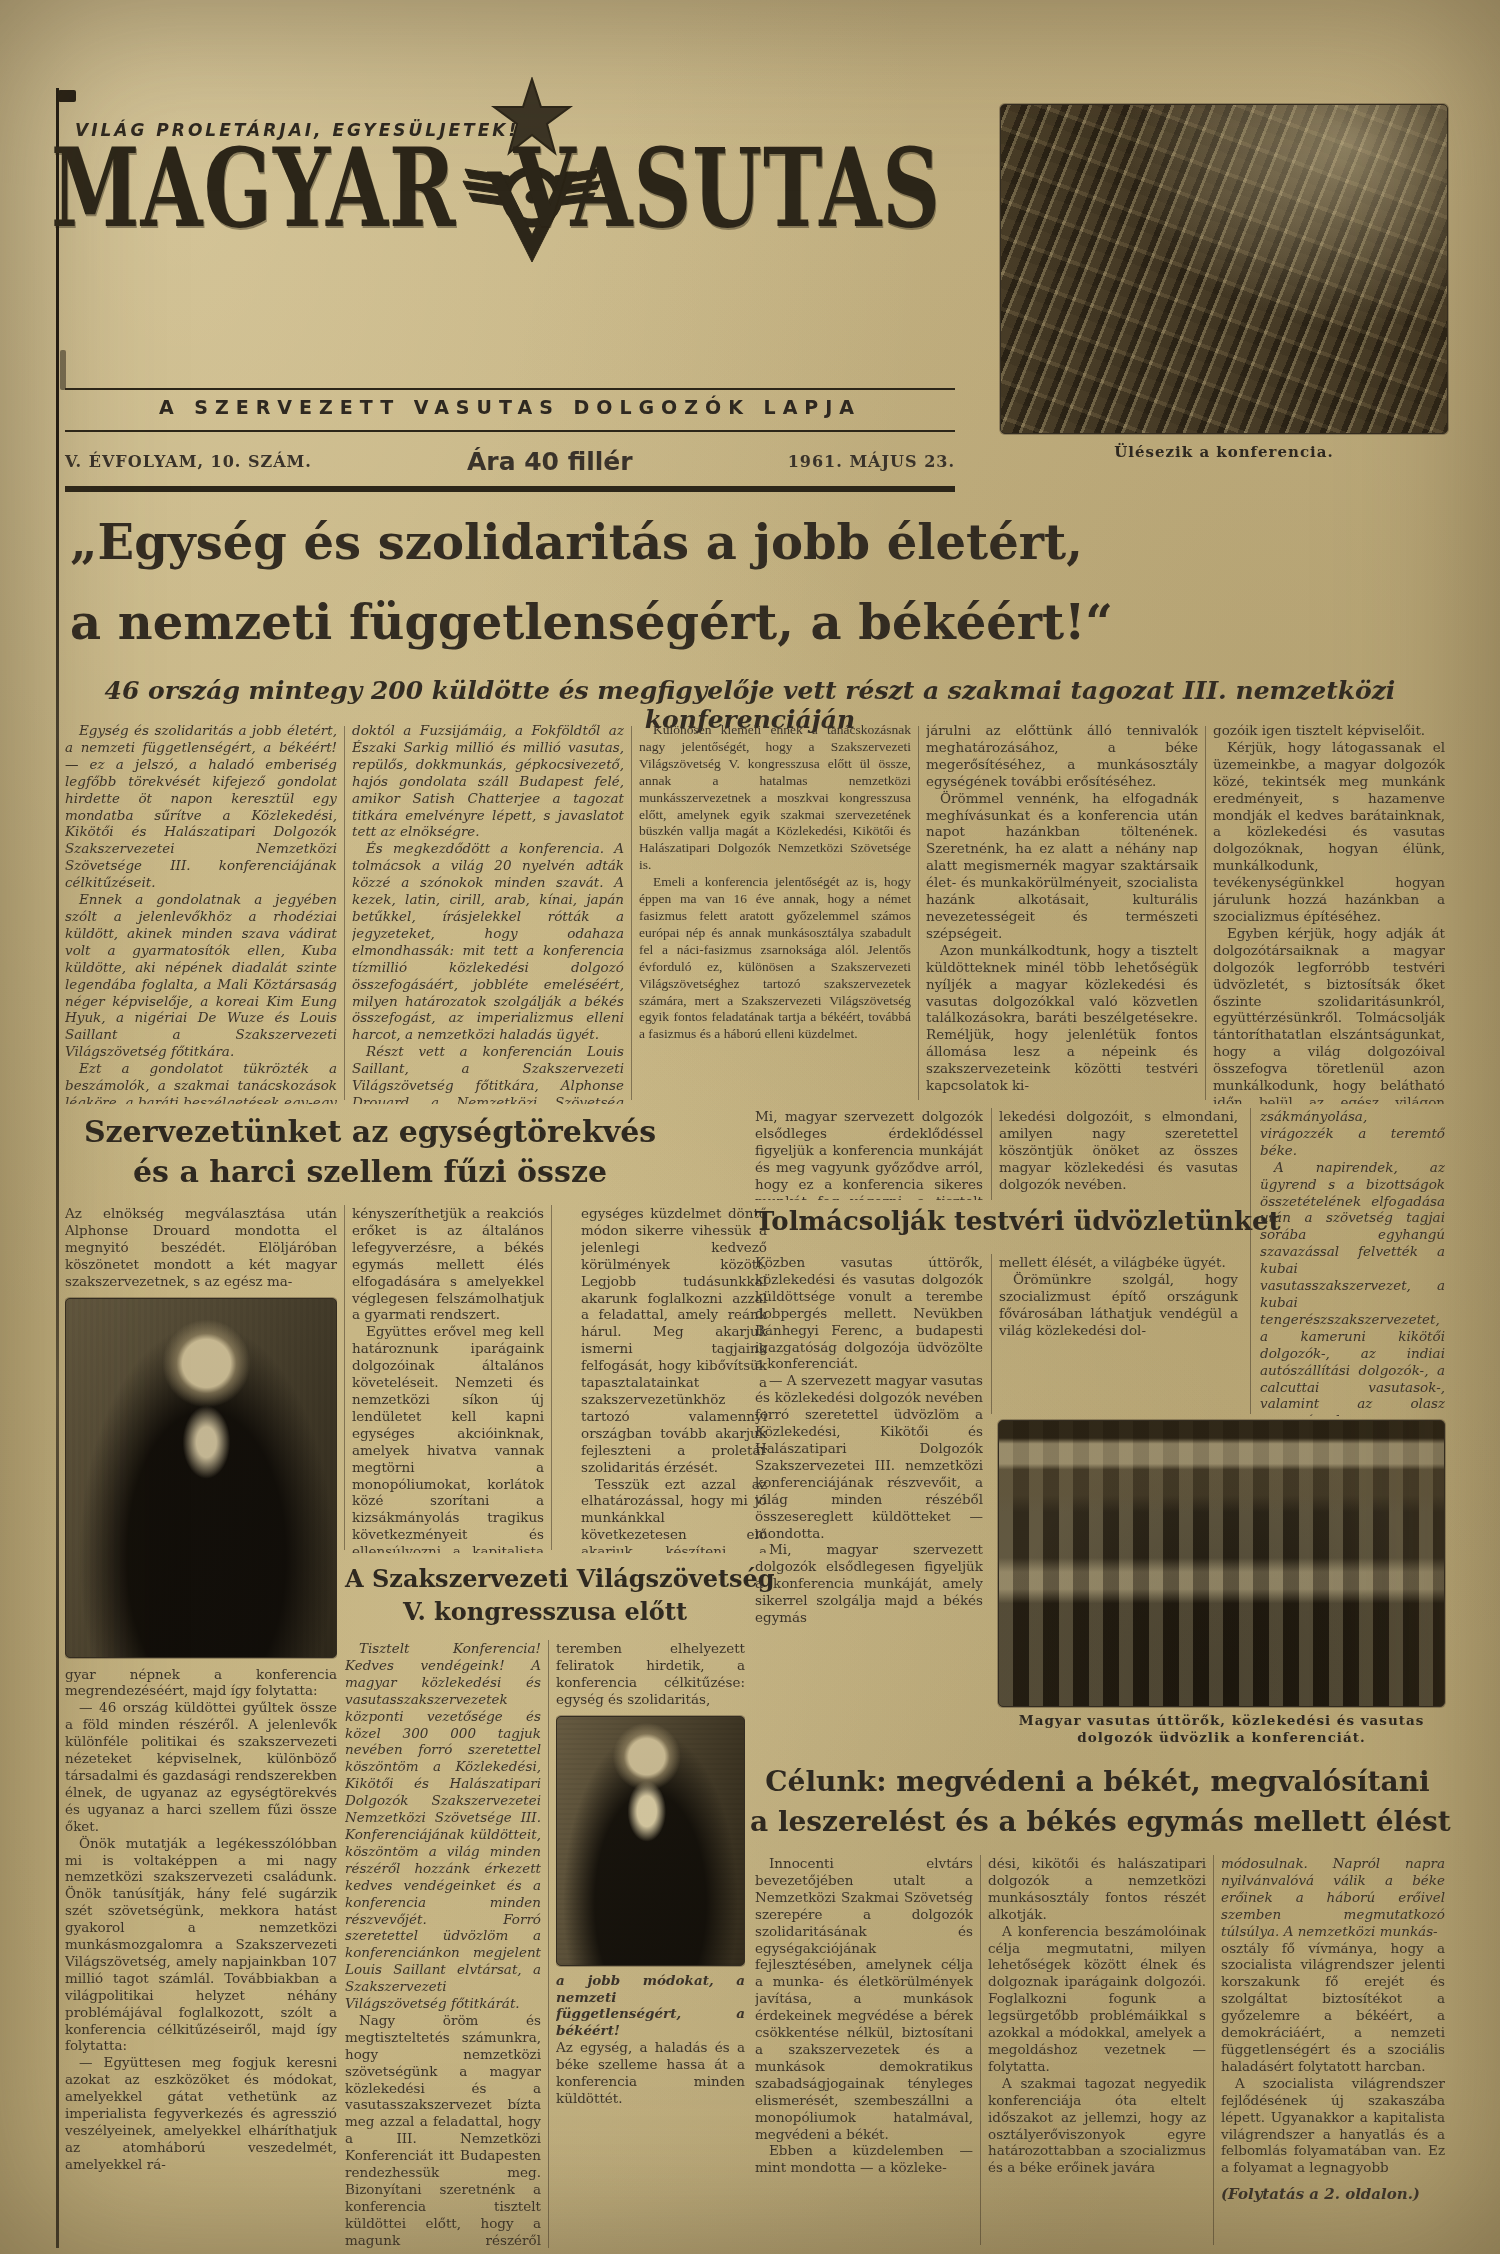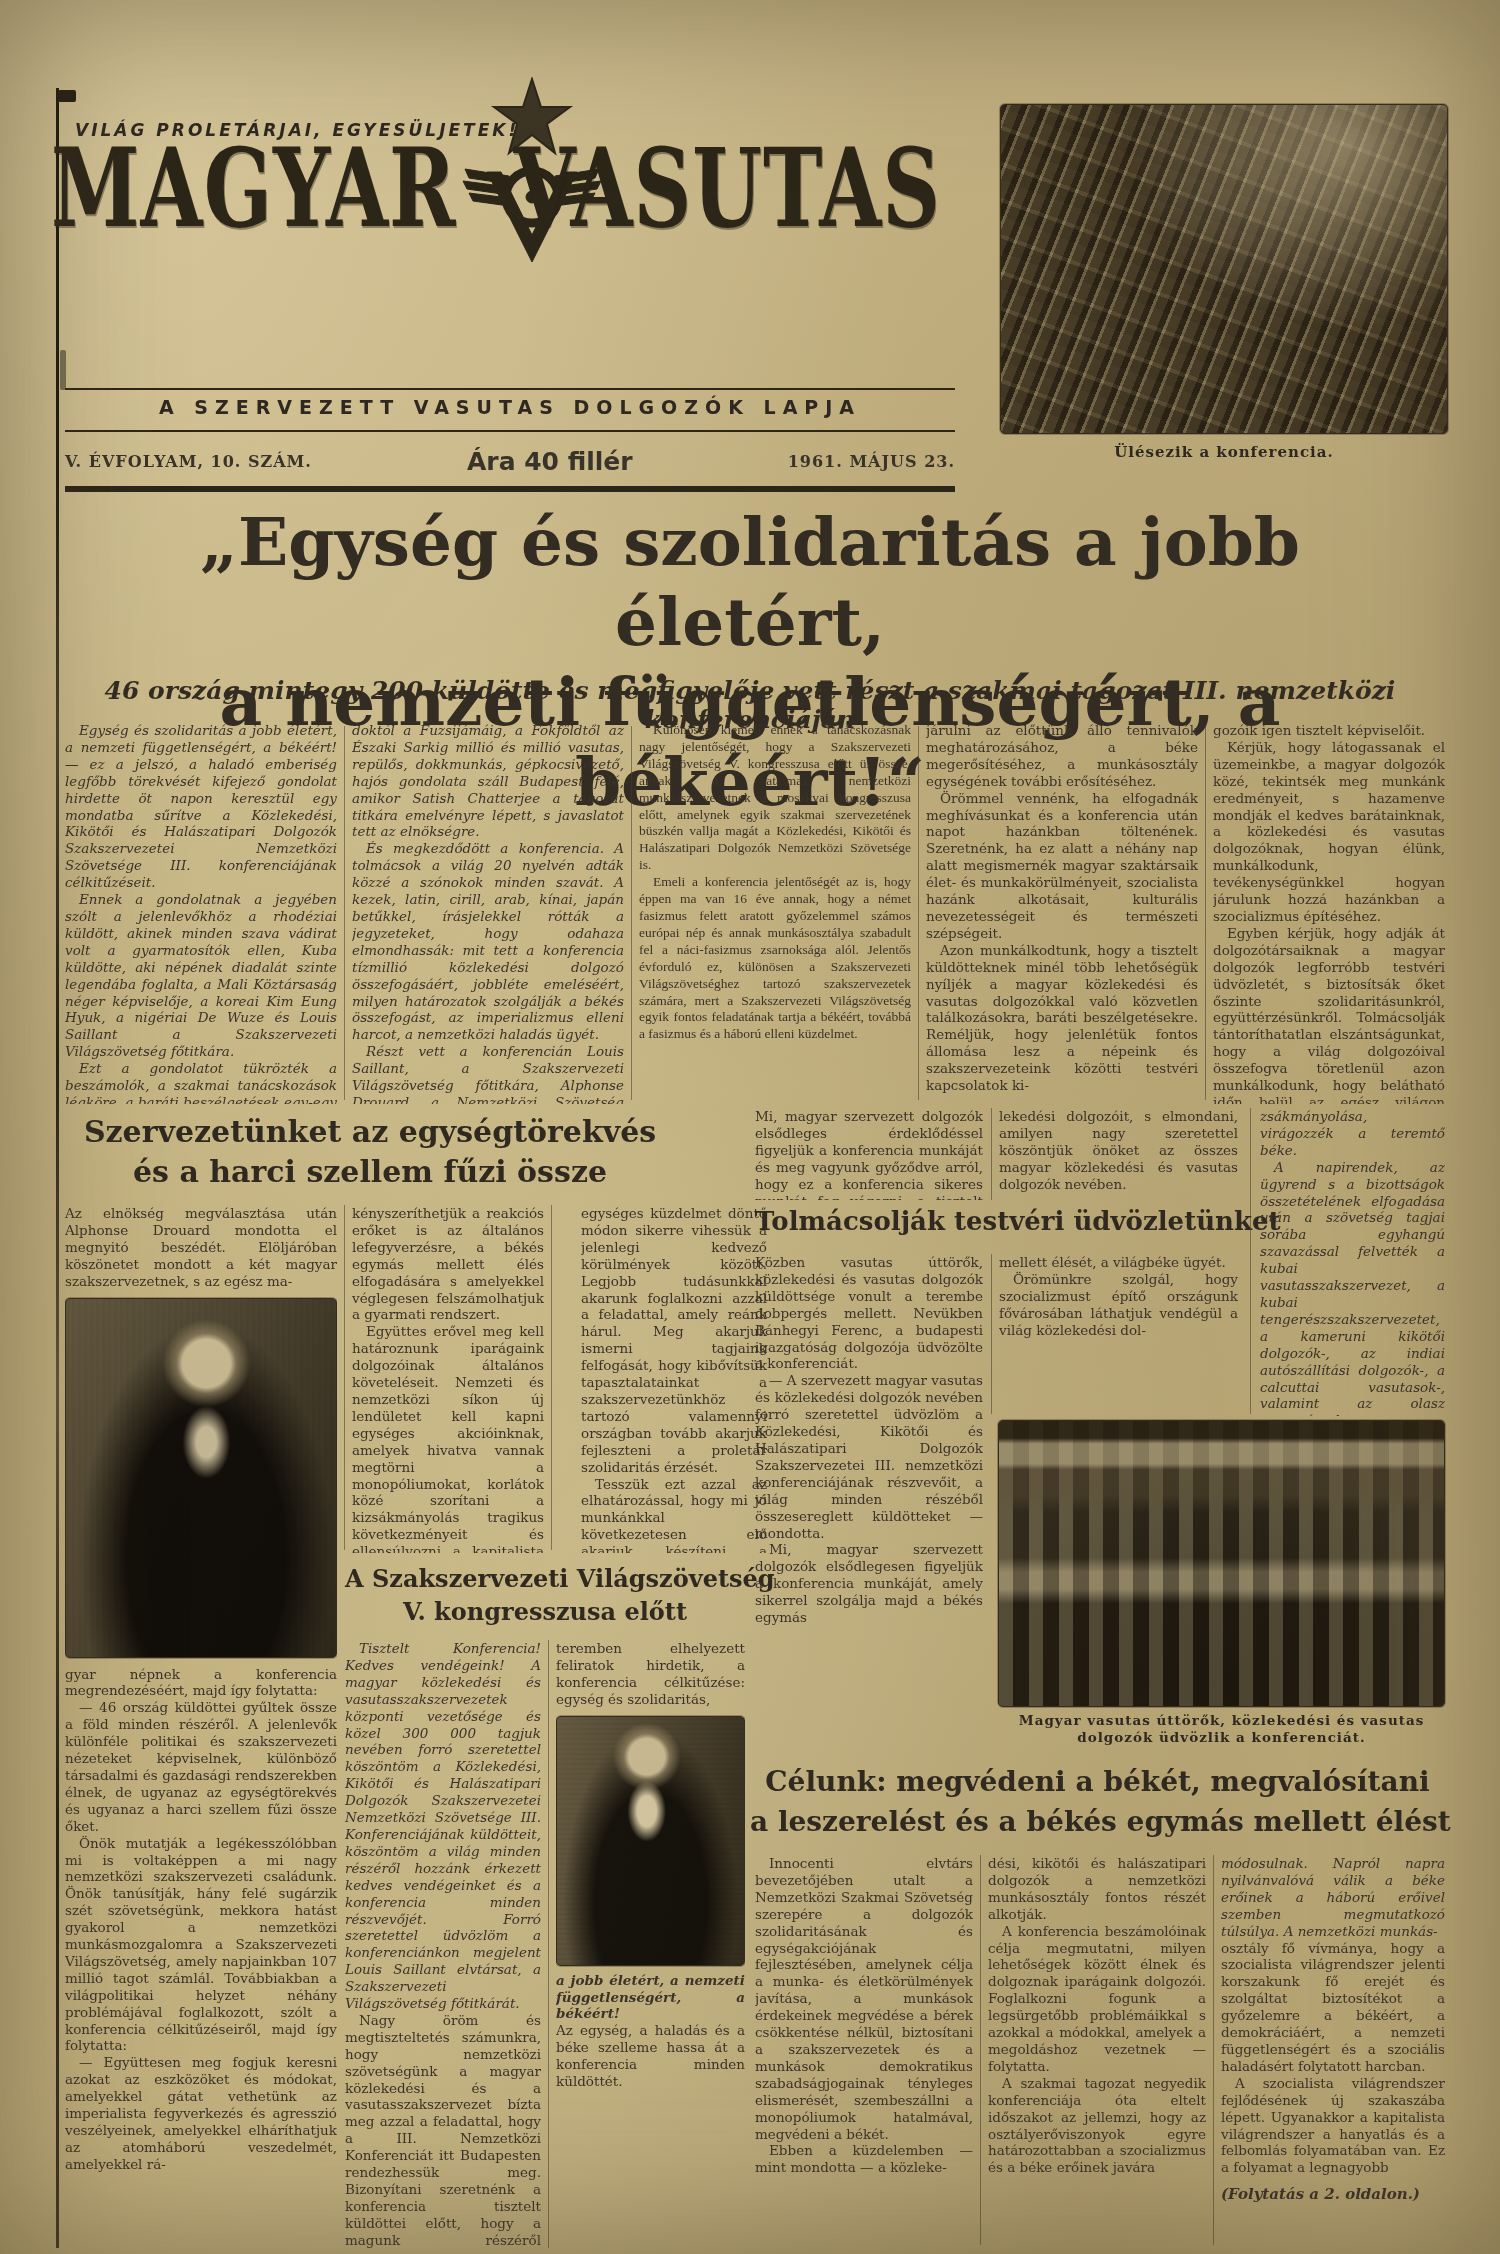--- a/index.html
+++ b/index.html
@@ -43,22 +43,22 @@
 
   .photo { border:1px solid #332c21; border-radius:5px; box-shadow:0 0 0 1px rgba(60,50,35,.35); }
   .photo-hall { left:1000px; top:104px; width:448px; height:330px;
     background-color:#57492f;
     background-image:
       radial-gradient(ellipse at 78% 12%, rgba(205,190,150,.55), transparent 45%),
       repeating-linear-gradient(112deg, rgba(20,15,8,.5) 0 6px, rgba(175,160,120,.38) 6px 9px, rgba(70,58,38,.45) 9px 19px),
       repeating-linear-gradient(20deg, rgba(15,12,6,.35) 0 13px, rgba(140,125,90,.3) 13px 17px, rgba(50,42,26,.4) 17px 34px); }
   .caption { text-align:center; font-weight:bold; font-size:15px; letter-spacing:1px; color:#2e2820; }
 
-  .headline { left:70px; top:502px; width:1360px; text-align:center; font-weight:bold; color:#332c22;
-    font-size:66px; line-height:80px; letter-spacing:0px; }
+  .headline { left:70px; top:502px; width:1360px; font-weight:bold; color:#332c22;
+    font-size:48px; line-height:80px; letter-spacing:0px; }
   .subheadline { left:70px; top:676px; width:1360px; text-align:center; font-weight:bold; font-style:italic; font-size:25px; color:#332c22;}
 
   .bodycol { font-size:13.5px; line-height:16.9px; text-align:justify; overflow:hidden; color:#3b3329; }
   .bodycol p { text-indent:14px; }
   .cont p:first-child { text-indent:0; }
   .ital { font-style: italic; }
   .colrule { width:1px; background:rgba(70,58,42,.55); }
 
   .sec-head { text-align:center; font-weight:bold; color:#2f2920; }
   .nowrap { white-space:nowrap; overflow:visible; }
@@ -207,21 +207,21 @@
   <div>
       <p>Nagy öröm és megtiszteltetés számunkra, hogy nemzetközi szövetségünk a magyar közlekedési és a vasutasszakszervezet bízta meg azzal a feladattal, hogy a III. Nemzetközi Konferenciát itt Budapesten rendezhessük meg. Bizonyítani szeretnénk a konferencia tisztelt küldöttei előtt, hogy a magunk részéről igyekeztünk mindent elkövetni a tanácskozások zavartalan lebonyolítása érdekében.</p>
     </div>
 </div>
 <div class="abs colrule" style="left:548px;top:1640px;height:608px;"></div>
 <div class="abs bodycol cont" style="left:556px;top:1640px;width:189px;height:610px;">
   <div class="cont">
       <p>teremben elhelyezett feliratok hirdetik, a konferencia célkitűzése: egység és szolidaritás,</p>
     </div>
   <div class="photo photo-rostrum"></div>
-  <div class="ital" style="font-weight:bold;">a jobb életért, a nemzeti függetlenségért, a békéért!</div>
+  <div class="ital" style="font-weight:bold;">a jobb módokat, a nemzeti függetlenségért, a békéért!</div>
   <div>
       <p>Az egység, a haladás és a béke szelleme hassa át a konferencia minden küldöttét.</p>
     </div>
 </div>
 
 <div class="abs bodycol cont" style="left:755px;top:1108px;width:228px;height:92px;">
     <p>Mi, magyar szervezett dolgozók elsődleges érdeklődéssel figyeljük a konferencia munkáját és meg vagyunk győződve arról, hogy ez a konferencia sikeres munkát fog végezni, a tisztelt küldöttek teljesítik tagságuk megbízását és ez hozzá fog</p>
   </div>
 <div class="abs colrule" style="left:991px;top:1108px;height:92px;"></div>
 <div class="abs bodycol cont" style="left:999px;top:1108px;width:239px;height:92px;">

